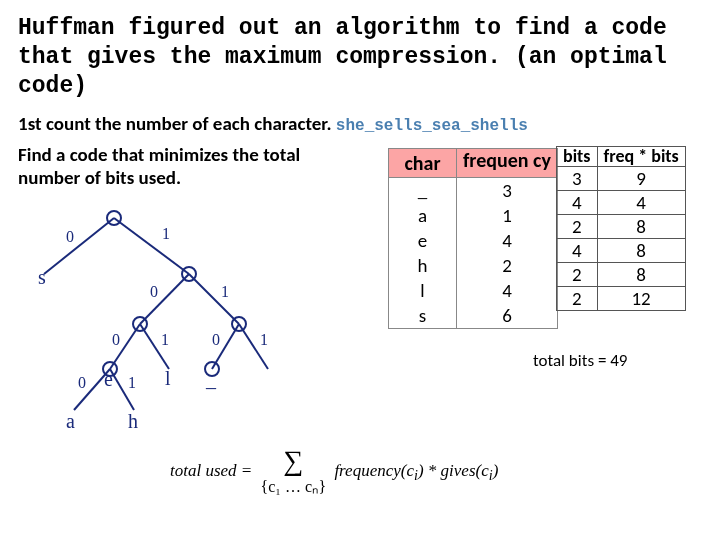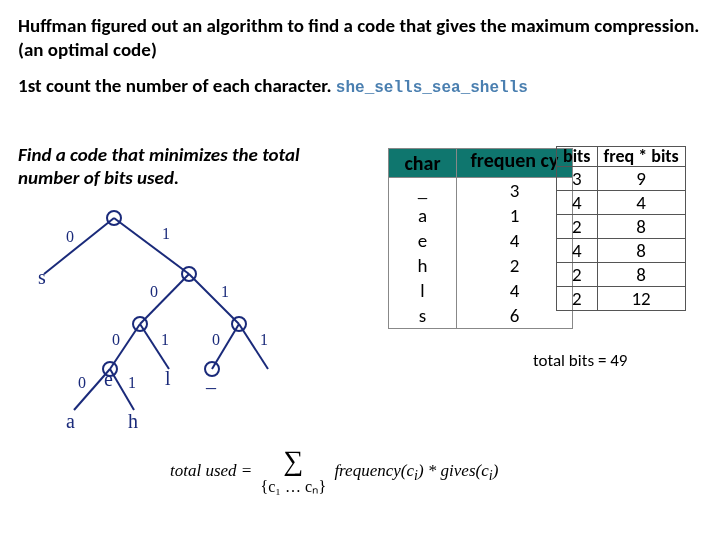--- a/index.html
+++ b/index.html
@@ -1,30 +1,30 @@
 <!DOCTYPE html>
 <html><head>
 <meta charset="utf-8">
 <style>
   * { box-sizing: border-box; margin: 0; padding: 0; }
   body { width: 720px; height: 540px; background: #fff; font-family: Calibri, Arial, sans-serif; color: #000; position: relative; overflow: hidden; }
-  .title { font-size: 19px; font-weight: bold; padding: 14px 18px 6px 18px; line-height: 1.25; }
+  .title { font-size: 23px; font-weight: bold; padding: 14px 18px 6px 18px; line-height: 1.25; font-family: Liberation Mono, monospace; }
   .step1 { font-size: 19px; font-weight: bold; padding: 6px 18px 2px 18px; }
   .example { font-family: "Courier New", monospace; color: #4a7fb0; font-size: 16px; font-weight: bold; }
-  .find { font-size: 19px; font-weight: bold; position: absolute; left: 18px; top: 144px; width: 320px; line-height: 1.2; font-style: italic; }
+  .find { font-size: 19px; font-weight: bold; position: absolute; left: 18px; top: 144px; width: 320px; line-height: 1.2; }
   .tree { position: absolute; left: 14px; top: 204px; width: 290px; height: 220px; }
   .formula { position: absolute; left: 170px; top: 448px; font-family: "Cambria Math", serif; font-size: 17px; }
   .summ { display: inline-block; vertical-align: middle; text-align: center; margin: 0 4px; }
   .sigma { font-size: 28px; line-height: 0.9; }
   .sub { font-size: 16px; }
   .tablewrap { position: absolute; left: 388px; top: 148px; }
   table.freq { border-collapse: collapse; }
-  table.freq th { background: #0f766e; color: #000; font-weight: bold; font-size: 20px; padding: 2px 4px; border: 1px solid #888; text-align: center; vertical-align: top; }
+  table.freq th { background: #fca5a5; color: #000; font-weight: bold; font-size: 20px; padding: 2px 4px; border: 1px solid #888; text-align: center; vertical-align: top; }
   table.freq th.ch { width: 68px; }
-  table.freq th.fq { width: 116px; line-height: 0.95; }
+  table.freq th.fq { width: 101px; line-height: 0.95; }
   table.freq td { font-size: 19px; text-align: center; padding: 1px 4px; border-left: 1px solid #888; border-right: 1px solid #888; }
   table.freq tr:last-child td { border-bottom: 1px solid #888; }
   table.aux { position: absolute; left: 556px; top: 146px; border-collapse: collapse; }
   table.aux th { font-weight: bold; font-size: 18px; text-align: left; padding: 0 6px; border: 1px solid #555; line-height: 1.05; }
   table.aux td { font-size: 19px; text-align: center; padding: 0 6px; border: 1px solid #555; }
   .total { position: absolute; left: 533px; top: 350px; font-size: 17px; }
   svg text.bit { font-family: "Comic Sans MS", cursive; font-size: 16px; fill: #1a2a7a; }
   svg text.leaf { font-family: "Comic Sans MS", cursive; font-size: 20px; fill: #1a2a7a; }
   svg line { stroke: #1a2a7a; stroke-width: 2; }
   svg circle { stroke: #1a2a7a; stroke-width: 2; fill: none; }

